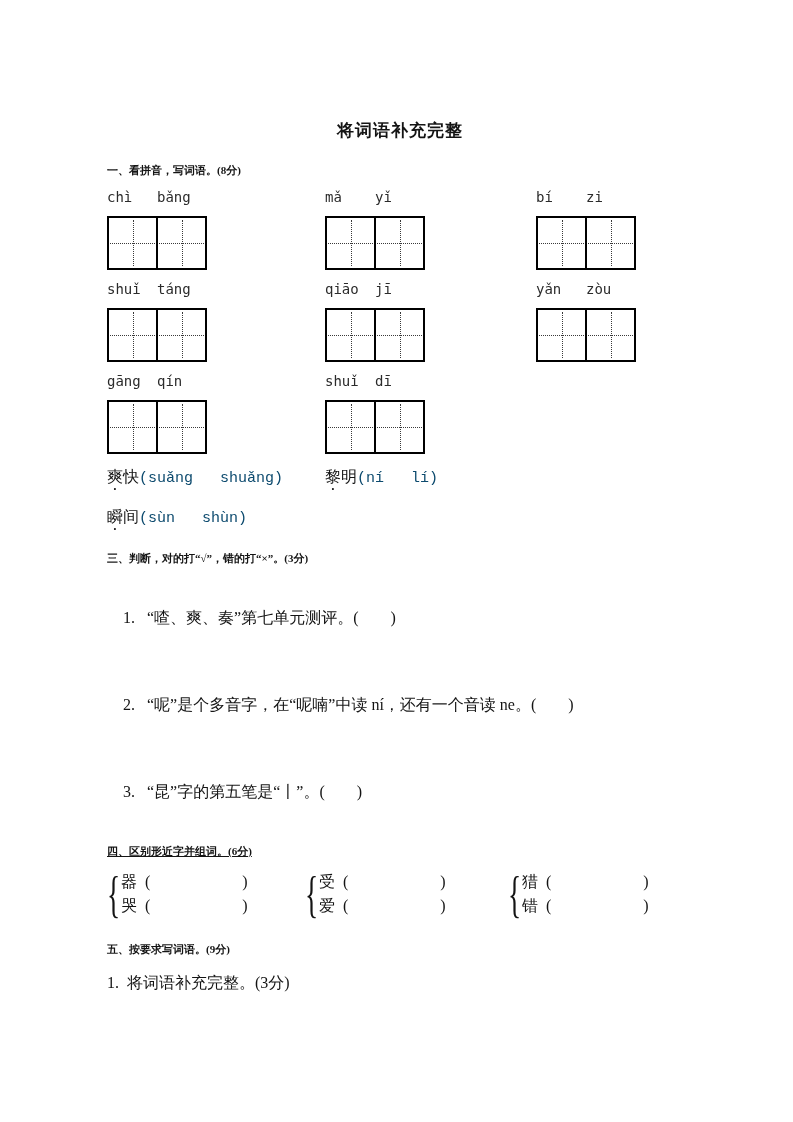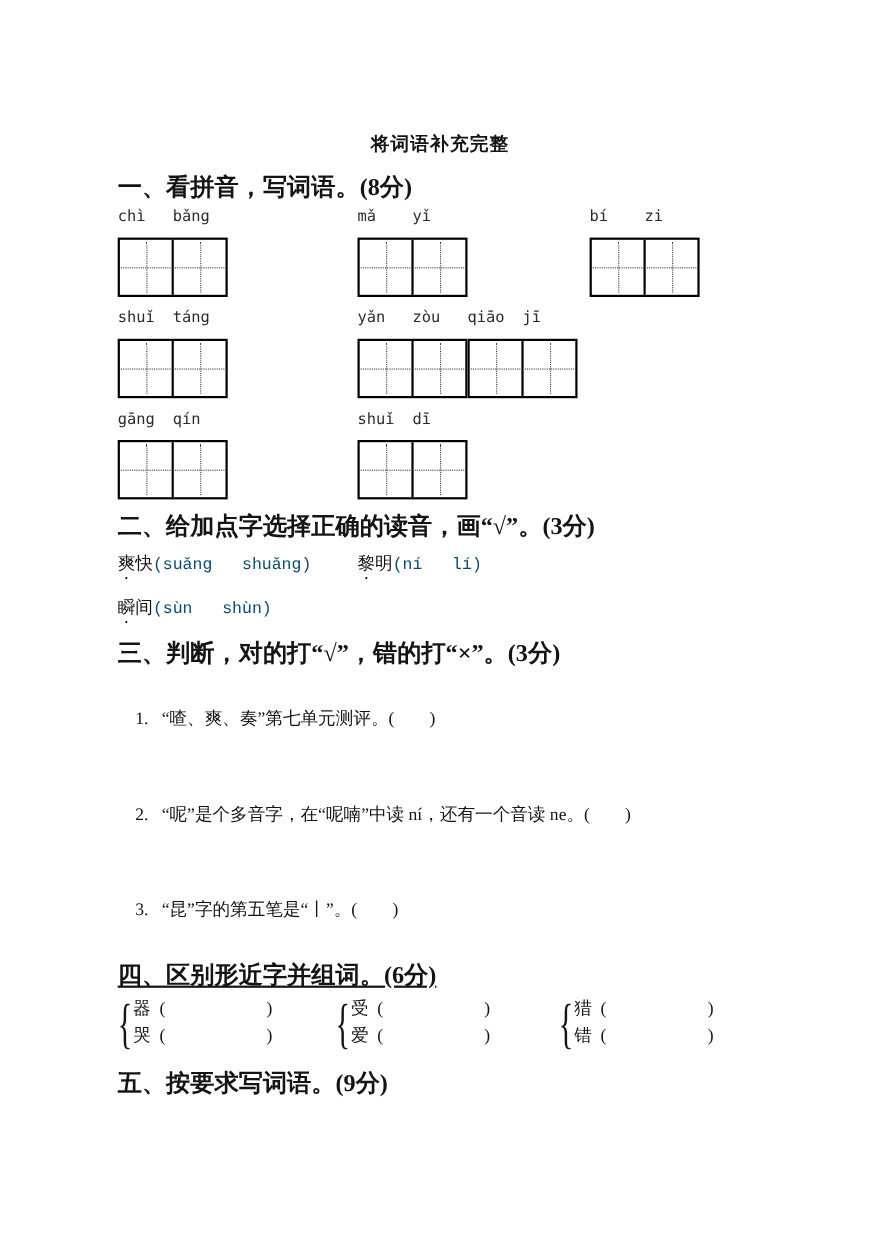--- a/index.html
+++ b/index.html
@@ -6,21 +6,21 @@
   body {
     width:793px; height:1122px;
     color:#141414;
     font-family:"Liberation Serif","DejaVu Serif",serif;
     font-size:16px;
     overflow:hidden;
   }
   .page { box-sizing:border-box; width:793px; height:1122px; padding:119px 100px 40px 107px; }
 
   .title { font-size:17px; font-weight:bold; text-align:center; margin:0 0 16px 0; letter-spacing:1px; }
-  .heading { font-weight:bold; font-size:22px; line-height:24px; }
+  .heading { font-weight:bold; font-size:11px; line-height:24px; }
 
   
   .s1-head { margin-bottom:7px; }
   .s1-row { display:flex; margin-bottom:11px; }
   .s1-group { width:100px; }
   .gap-a { margin-right:118px; }
   .gap-b { margin-right:111px; }
   .py-line { display:flex; height:20px; margin-bottom:7px;
              font-family:"DejaVu Sans Mono",monospace; font-size:14px; color:#2b2b2b; }
   .py-line span { width:50px; }
@@ -114,40 +114,40 @@
     <div class="s1-group gap-a">
       <div class="py-line">
         <span>shuǐ</span>
         <span>táng</span>
       </div>
       <div class="tzg">
         <div class="cell"></div>
         <div class="cell"></div>
       </div>
     </div>
+    <div class="s1-group gap-b">
+      <div class="py-line">
+        <span>qiāo</span>
+        <span>jī</span>
+      </div>
+      <div class="tzg">
+        <div class="cell"></div>
+        <div class="cell"></div>
+      </div>
+    </div>
     <div class="s1-group">
       <div class="py-line">
         <span>yǎn</span>
         <span>zòu</span>
       </div>
       <div class="tzg">
         <div class="cell"></div>
         <div class="cell"></div>
       </div>
     </div>
-    <div class="s1-group gap-b">
-      <div class="py-line">
-        <span>qiāo</span>
-        <span>jī</span>
-      </div>
-      <div class="tzg">
-        <div class="cell"></div>
-        <div class="cell"></div>
-      </div>
-    </div>
   </div>
 
   <div class="s1-row">
     <div class="s1-group gap-a">
       <div class="py-line">
         <span>gāng</span>
         <span>qín</span>
       </div>
       <div class="tzg">
         <div class="cell"></div>
@@ -159,21 +159,20 @@
         <span>shuǐ</span>
         <span>dī</span>
       </div>
       <div class="tzg">
         <div class="cell"></div>
         <div class="cell"></div>
       </div>
     </div>
   </div>
 
-  <div class="heading s2-head">二、给加点字选择正确的读音，画“√”。(3分)</div>
 
   <div class="s2-row">
     <div class="s2-col">
       <span class="em-dot">爽</span><span>快</span><span class="readings">(suǎng   shuǎng)</span>
     </div>
     <div class="s2-col">
       <span class="em-dot">黎</span><span>明</span><span class="readings">(ní   lí)</span>
     </div>
   </div>
   <div class="s2-row">
@@ -234,15 +233,18 @@
         <div class="s4-line">
           <span class="s4-char">错</span>
           <span class="blank">(　　　　　)</span>
         </div>
       </div>
     </div>
   </div>
 
   <div class="heading s5-head">五、按要求写词语。(9分)</div>
 
+  <div class="sub-item">
+    <span class="num">1.</span><span>将词语补充完整。(3分)</span>
+  </div>
 
 
 </div>
 
 </body></html>

